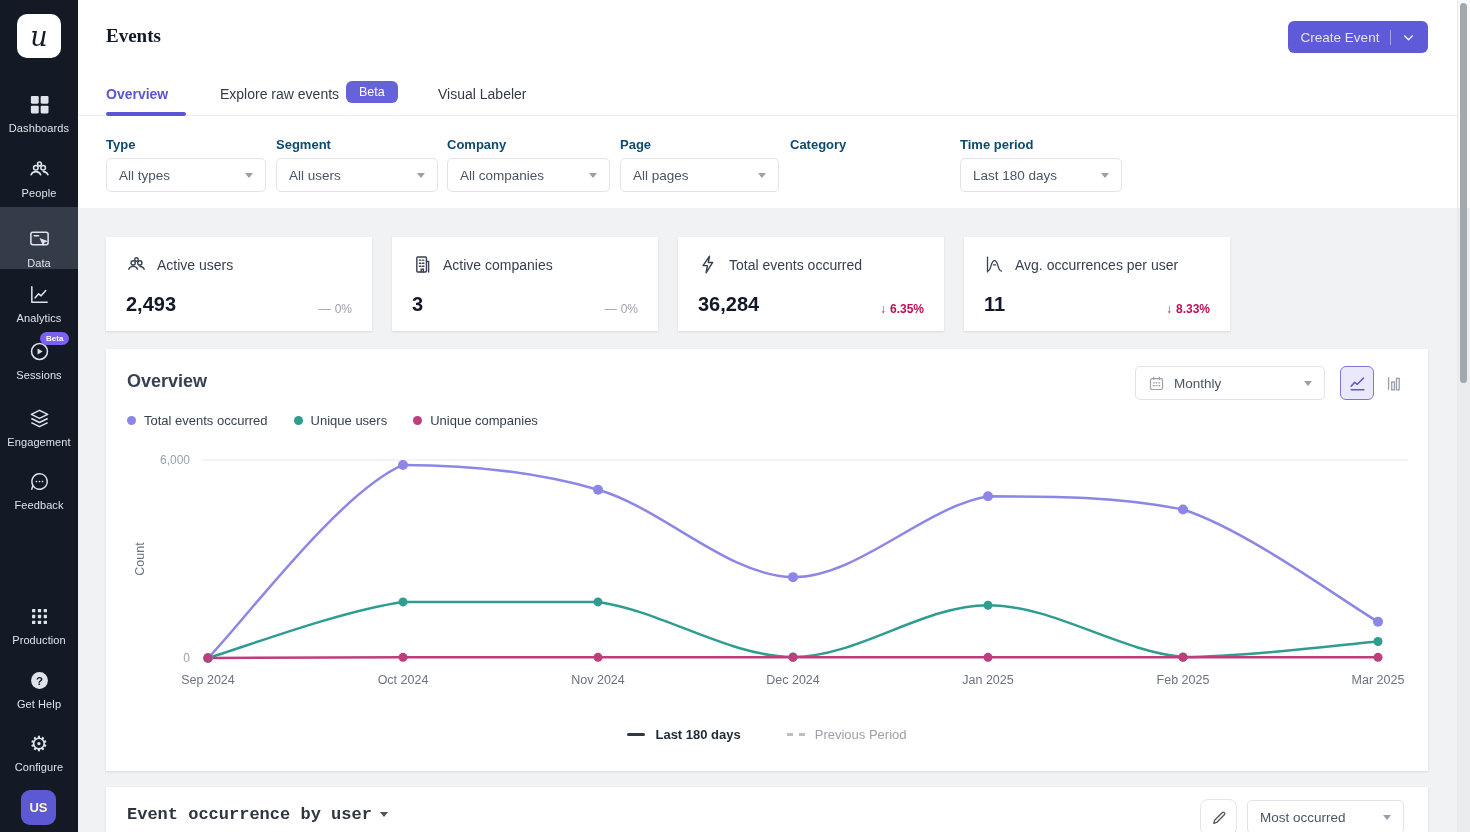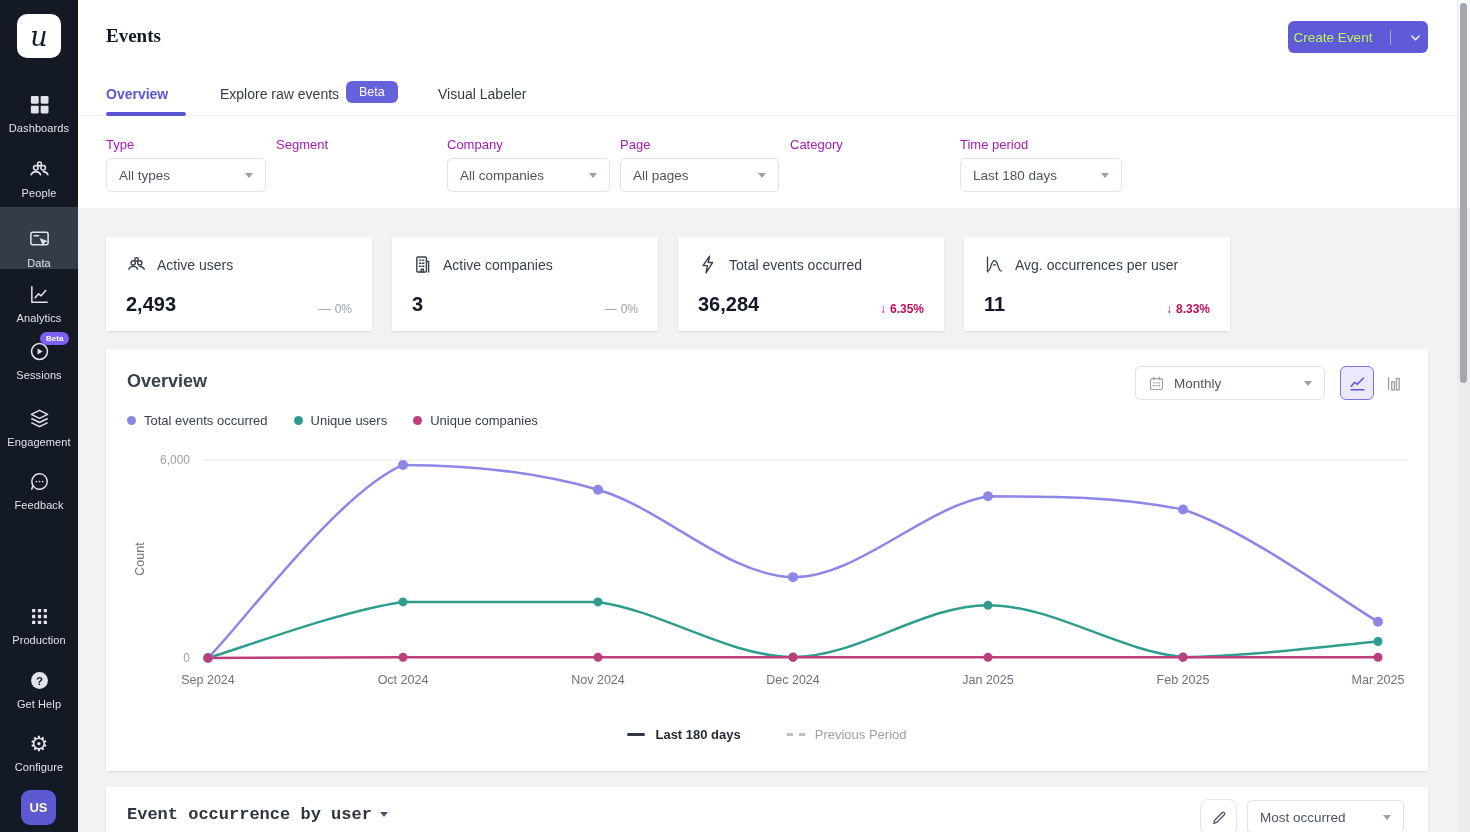--- a/index.html
+++ b/index.html
@@ -19,35 +19,35 @@
   .mini-badge { position:absolute; top:0px; left:40px; background:#7b60f3; color:#fff; font-size:8px; font-weight:bold;
                 padding:2px 6px; border-radius:8px; }
   .gear-glyph { font-size:21px; line-height:23px; color:#dfe3ea; }
   .avatar { position:absolute; left:21px; top:790px; width:35px; height:35px; background:#5d59d3; border-radius:9px;
             color:#fef9c3; font-weight:bold; font-size:13px; display:flex; align-items:center; justify-content:center; cursor:pointer; }
 
   
   .main { position:absolute; left:78px; top:0; width:1392px; height:832px; background:#fff; }
   .page-title { position:absolute; left:28px; top:25px; font-size:19px; font-weight:bold; color:#111827;font-family:Liberation Serif, serif; }
   .create-btn { position:absolute; left:1210px; top:21px; width:140px; height:32px; background:#5e5ad8; border:none;
-                border-radius:6px; color:#bef264; font-size:13.5px; display:flex; align-items:center; justify-content:center;
-                gap:18px; cursor:pointer; font-family:inherit; }
+                border-radius:6px; color:#e5e5e5; font-size:13.5px; display:flex; align-items:center; justify-content:center;
+                gap:11px; cursor:pointer; font-family:inherit; }
   .create-btn .sep { width:1px; height:15px; background:rgba(255,255,255,.45); }
   .create-btn svg { width:13px; height:13px; }
 
   
   .tab { position:absolute; top:86px; font-size:14px; color:#333b47; cursor:pointer; }
   .tab.active { color:#5a55d4; font-weight:bold; }
   .tab-underline { position:absolute; left:28px; top:112px; width:80px; height:3.5px; background:#5a55d4; border-radius:3px; }
   .tab-divider { position:absolute; left:0px; top:115px; width:1380px; height:1px; background:#f0f0f3; }
   .tab-badge { position:absolute; left:268px; top:81px; background:#6662d9; color:#fff; font-size:12.5px;
                padding:4px 13px; border-radius:6px; cursor:pointer; }
 
   
-  .filter-label { position:absolute; top:137px; font-size:13px; font-weight:normal; color:#a21caf; }
+  .filter-label { position:absolute; top:137px; font-size:13px; font-weight:bold; color:#0c4a6e; }
   .select { position:absolute; height:34px; background:#fff; border:1px solid #e1e3e8; border-radius:5px;
             display:flex; align-items:center; padding:0 12px; font-size:13.5px; color:#4b5563; cursor:pointer; }
   .select .grow { flex:1; }
   .caret { width:0; height:0; border-left:4.5px solid transparent; border-right:4.5px solid transparent;
            border-top:5px solid #9aa0ab; flex:none; }
   .f-select { top:158px; }
 
   
   .content-bg { position:absolute; left:0; top:208px; width:1392px; height:624px; background:#f1f2f4; }
   .card { position:absolute; background:#fff; border-radius:0; box-shadow:0 1px 3px rgba(16,24,40,.07), 0 1px 2px rgba(16,24,40,.04);margin-top:9px; }
@@ -225,20 +225,24 @@
 
     <span class="filter-label" style="left:28px">Type</span>
     <span class="filter-label" style="left:198px">Segment</span>
     <span class="filter-label" style="left:369px">Company</span>
     <span class="filter-label" style="left:542px">Page</span>
     <span class="filter-label" style="left:712px">Category</span>
     <span class="filter-label" style="left:882px">Time period</span>
 
     <div class="select f-select" style="left:28px;width:160px">
         <span class="grow">All types</span>
+        <span class="caret"></span>
+      </div>
+    <div class="select f-select" style="left:198px;width:162px">
+        <span class="grow">All users</span>
         <span class="caret"></span>
       </div>
     <div class="select f-select" style="left:542px;width:159px">
         <span class="grow">All pages</span>
         <span class="caret"></span>
       </div>
     <div class="select f-select" style="left:369px;width:163px">
         <span class="grow">All companies</span>
         <span class="caret"></span>
       </div>

